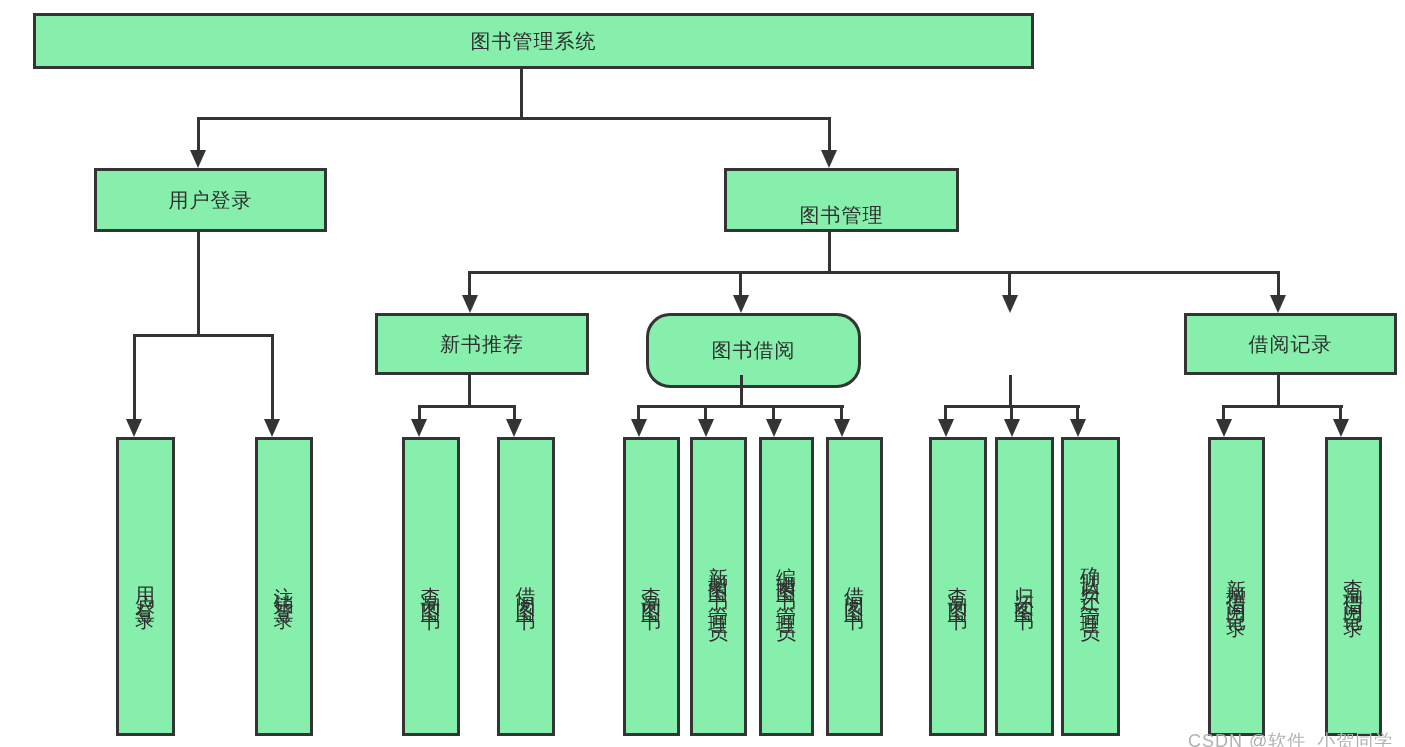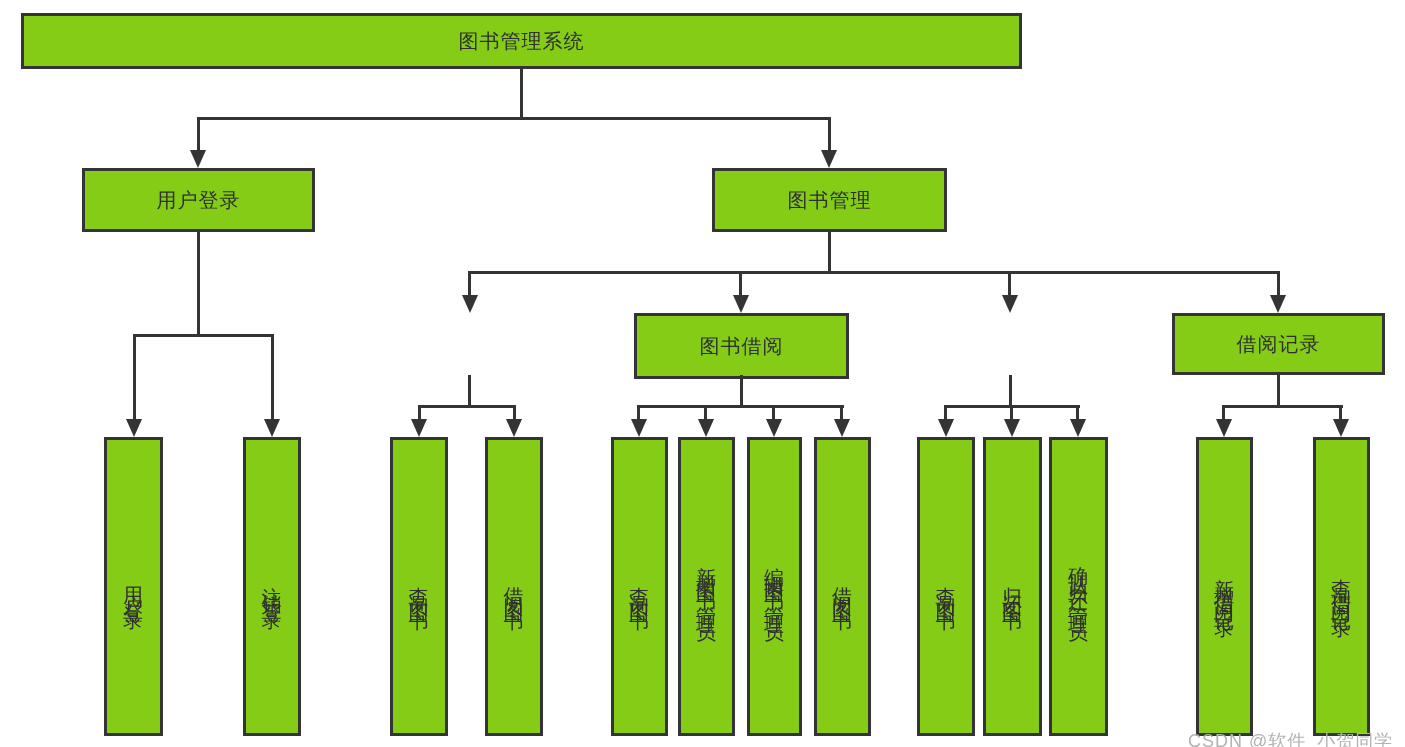--- a/index.html
+++ b/index.html
@@ -8,21 +8,21 @@
     --background:#ffffff;
     --watermark:#b2b2b2;
   }
   html,body{margin:0;padding:0;background:var(--background);}
   .stage{
     position:relative;width:1405px;height:747px;background:var(--background);
     font-family:"Liberation Sans","DejaVu Sans",sans-serif;overflow:hidden;
   }
   .box{
     position:absolute;box-sizing:border-box;border:3px solid var(--line);
-    background:#84cc16;display:flex;align-items:center;justify-content:center;
+    background:#86efac;display:flex;align-items:center;justify-content:center;margin-left:12px;
   }
   .lbl{
     font-size:20px;color:var(--text);letter-spacing:1px;white-space:nowrap;
   }
   .vtext{
     writing-mode:vertical-rl;text-orientation:mixed;
     letter-spacing:8px;line-height:1;white-space:nowrap;
   }
   .hline,.vline{position:absolute;background:var(--line);}
   .arr{
@@ -47,21 +47,21 @@
   <div class="vline" style="left:520px;top:69px;width:3px;height:51px;"></div>
   <div class="hline" style="left:197px;top:117px;width:634px;height:3px;"></div>
   <div class="vline" style="left:197px;top:117px;width:3px;height:36px;"></div>
   <div class="arr" style="left:190px;top:150px;"></div>
   <div class="vline" style="left:828px;top:117px;width:3px;height:36px;"></div>
   <div class="arr" style="left:821px;top:150px;"></div>
 
   <div class="box" style="left:82px;top:168px;width:233px;height:64px;">
     <span class="lbl">用户登录</span>
   </div>
-  <div class="box" style="left:712px;top:168px;width:235px;height:64px;">
+  <div class="box" style="left:712px;top:168px;width:235px;height:64px;align-items:flex-end;">
     <span class="lbl">图书管理</span>
   </div>
 
   <div class="vline" style="left:197px;top:232px;width:3px;height:105px;"></div>
   <div class="hline" style="left:133px;top:334px;width:141px;height:3px;"></div>
   <div class="vline" style="left:133px;top:334px;width:3px;height:89px;"></div>
   <div class="arr" style="left:126px;top:419px;"></div>
   <div class="vline" style="left:271px;top:334px;width:3px;height:89px;"></div>
   <div class="arr" style="left:264px;top:419px;"></div>
 
@@ -69,21 +69,24 @@
   <div class="hline" style="left:468px;top:271px;width:812px;height:3px;"></div>
   <div class="vline" style="left:468px;top:271px;width:3px;height:28px;"></div>
   <div class="arr" style="left:462px;top:295px;"></div>
   <div class="vline" style="left:739px;top:271px;width:3px;height:28px;"></div>
   <div class="arr" style="left:733px;top:295px;"></div>
   <div class="vline" style="left:1008px;top:271px;width:3px;height:28px;"></div>
   <div class="arr" style="left:1002px;top:295px;"></div>
   <div class="vline" style="left:1277px;top:271px;width:3px;height:28px;"></div>
   <div class="arr" style="left:1270px;top:295px;"></div>
 
-  <div class="box" style="left:634px;top:313px;width:215px;height:66px;">
+  <div class="box" style="left:363px;top:313px;width:214px;height:62px;">
+    <span class="lbl">新书推荐</span>
+  </div>
+  <div class="box" style="left:634px;top:313px;width:215px;height:75px;border-radius:24px;">
     <span class="lbl">图书借阅</span>
   </div>
   <div class="box" style="left:1172px;top:313px;width:213px;height:62px;">
     <span class="lbl">借阅记录</span>
   </div>
 
   <div class="vline" style="left:468px;top:375px;width:3px;height:33px;"></div>
   <div class="hline" style="left:418px;top:405px;width:98px;height:3px;"></div>
   <div class="vline" style="left:418px;top:405px;width:3px;height:18px;"></div>
   <div class="arr" style="left:411px;top:419px;"></div>

